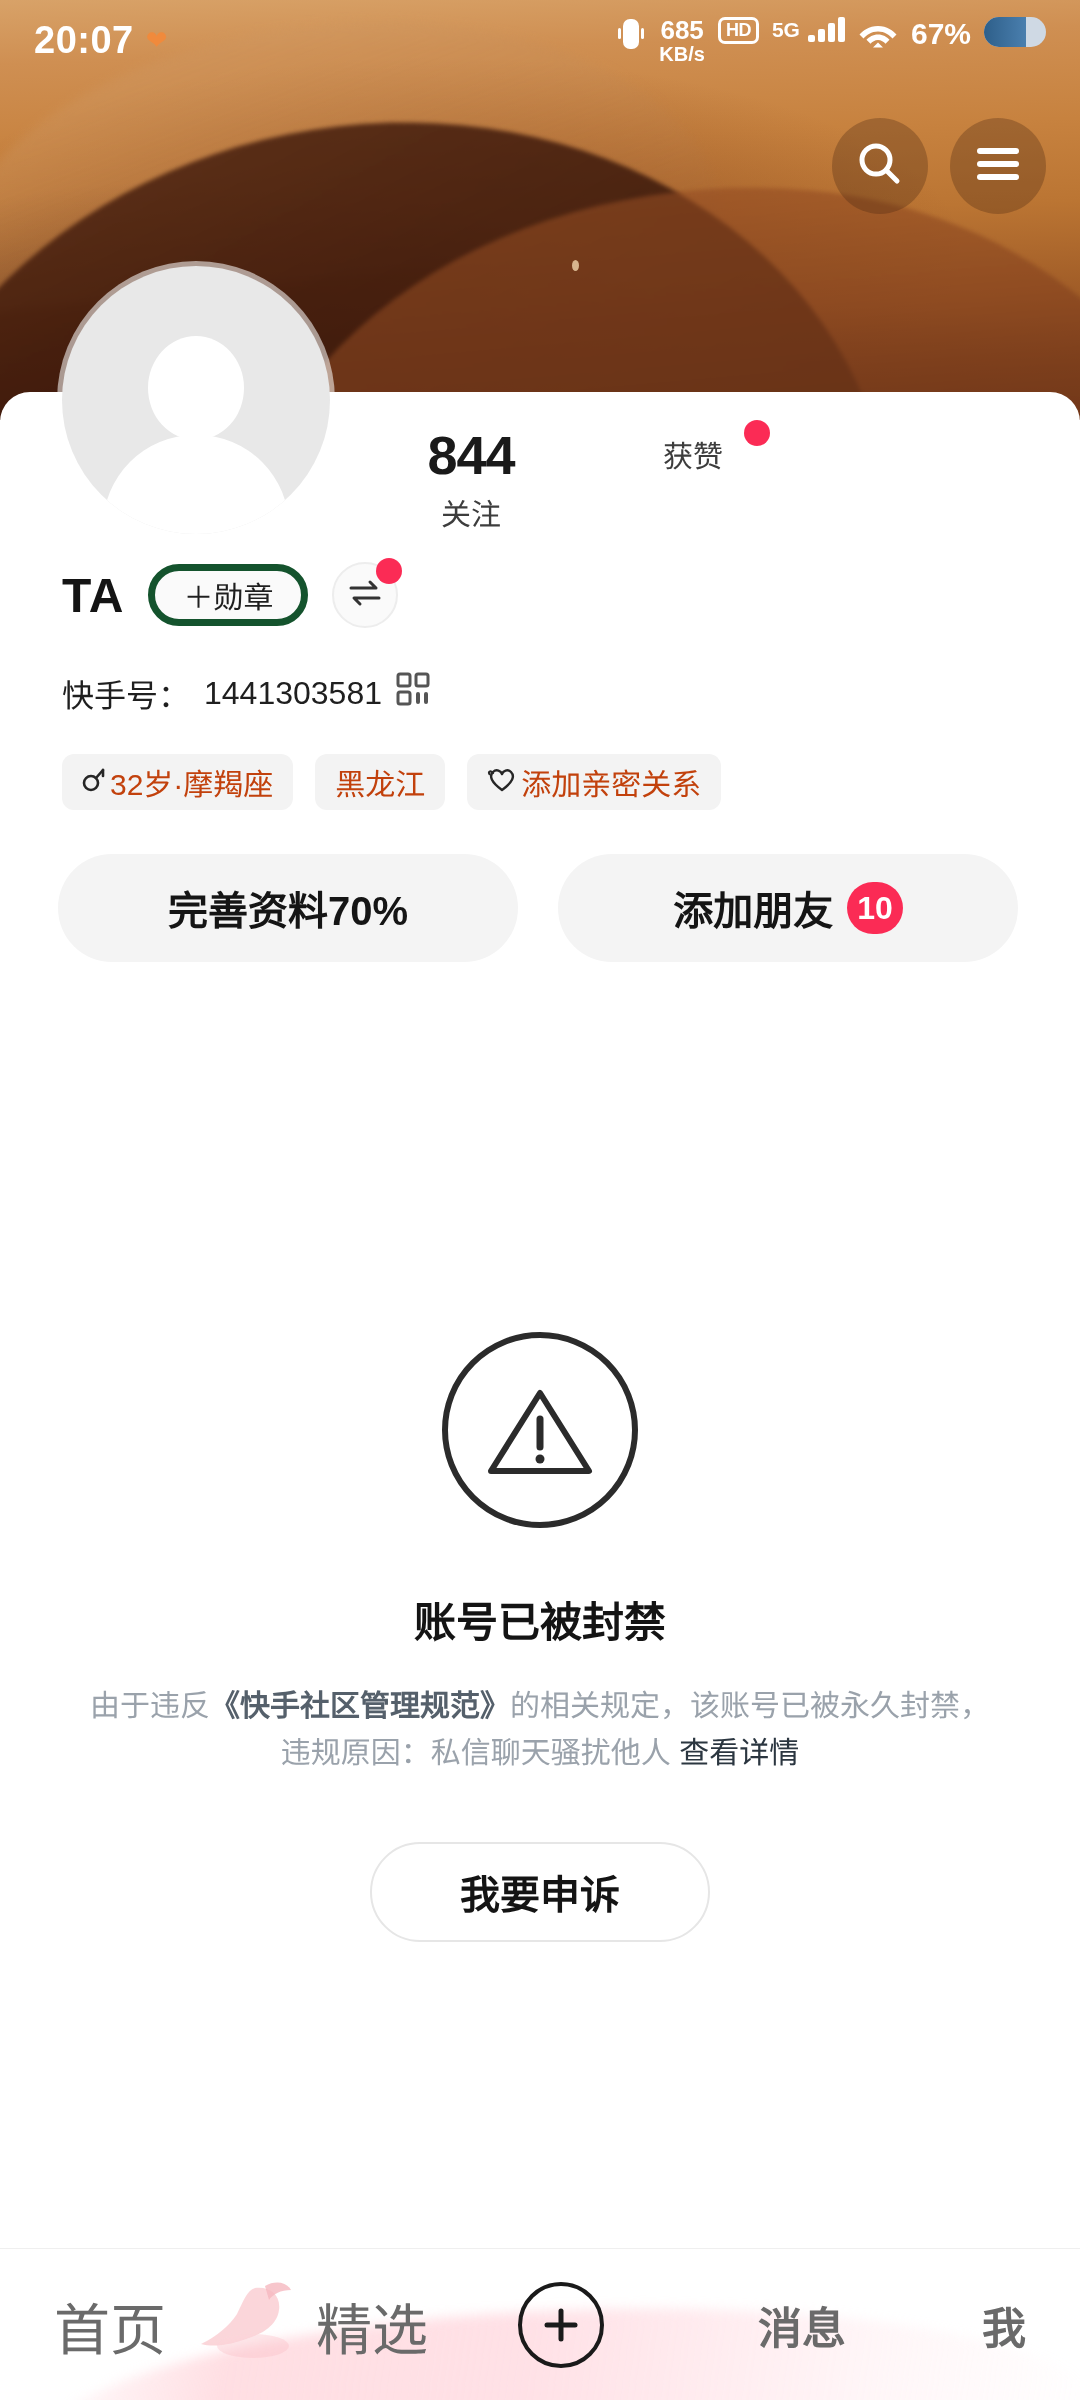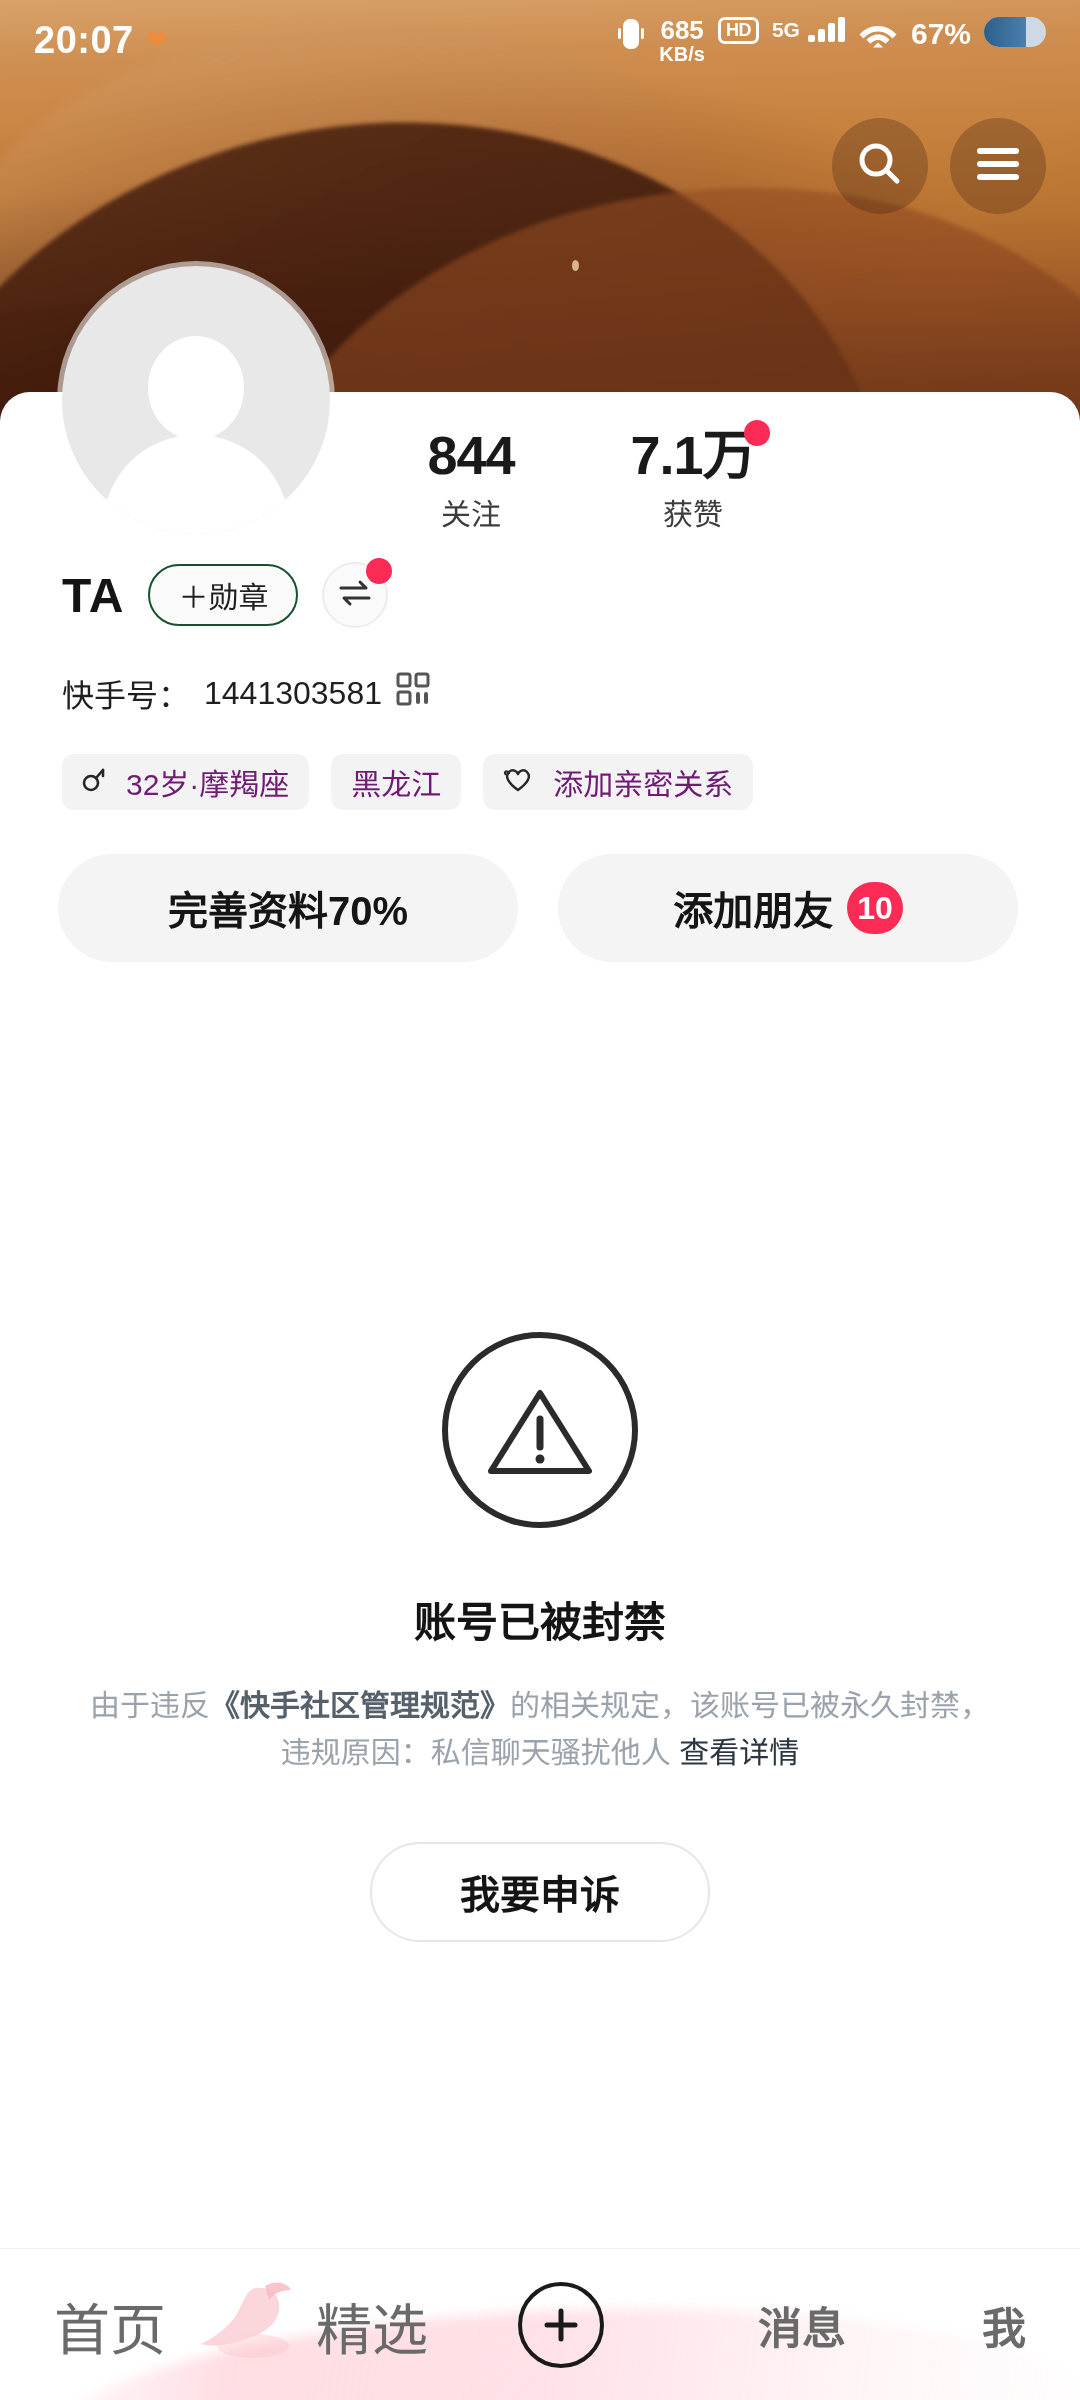--- a/index.html
+++ b/index.html
@@ -120,21 +120,21 @@
     border-radius:50%; background:#fb2b55;
   }
 
   
   #namerow{
     position:absolute; left:62px; top:170px;
     display:flex; align-items:center; gap:24px;
   }
   .uname{ font-size:48px; font-weight:700; color:#141414; letter-spacing:1px; }
   .medal-pill{
-    height:62px; padding:0 28px; border-radius:31px; border:2px solid #14532d;
+    height:62px; padding:0 28px; border-radius:31px; border:7px solid #14532d;
     background:#fafafa; display:flex; align-items:center; gap:6px;
     font-size:30px; color:#1f1f1f;
   }
   .switch-wrap{ position:relative; }
   .switch-btn{
     width:66px; height:66px; border-radius:50%; border:2px solid #ededed;
     background:#fafafa; display:flex; align-items:center; justify-content:center;
   }
   .switch-wrap .dot{
     position:absolute; right:-4px; top:-4px; width:26px; height:26px;
@@ -145,21 +145,21 @@
   #idrow{
     position:absolute; left:62px; top:278px;
     display:flex; align-items:center; gap:14px;
     font-size:32px; color:#1f1f1f;
   }
 
   
   #tags{ position:absolute; left:62px; top:362px; display:flex; gap:22px; }
   .tag{
     height:56px; padding:0 20px; border-radius:12px; background:#f3f3f3;
-    display:flex; align-items:center; gap:20px; font-size:30px; color:#701a75;
+    display:flex; align-items:center; gap:4px; font-size:30px; color:#c2410c;
   }
 
   
   #actions{ position:absolute; left:58px; top:462px; display:flex; gap:40px; }
   .act{
     width:460px; height:108px; border-radius:54px; background:#f4f4f4;
     display:flex; align-items:center; justify-content:center; gap:14px;
     font-size:40px; font-weight:600; color:#151515;
   }
   .act .badge{
@@ -313,21 +313,20 @@
   </div>
 
   <div id="card">
 
     <div id="stats">
       <div class="stat">
         <div class="num">844</div>
         <div class="lbl">关注</div>
       </div>
       <div class="stat">
-        <div class="num">7.1万</div>
         <div class="lbl">获赞</div>
         <span class="dot"></span>
       </div>
     </div>
 
     <div id="namerow">
       <span class="uname">TA</span>
       <span class="medal-pill">＋勋章</span>
       <span class="switch-wrap">
         <span class="switch-btn">

